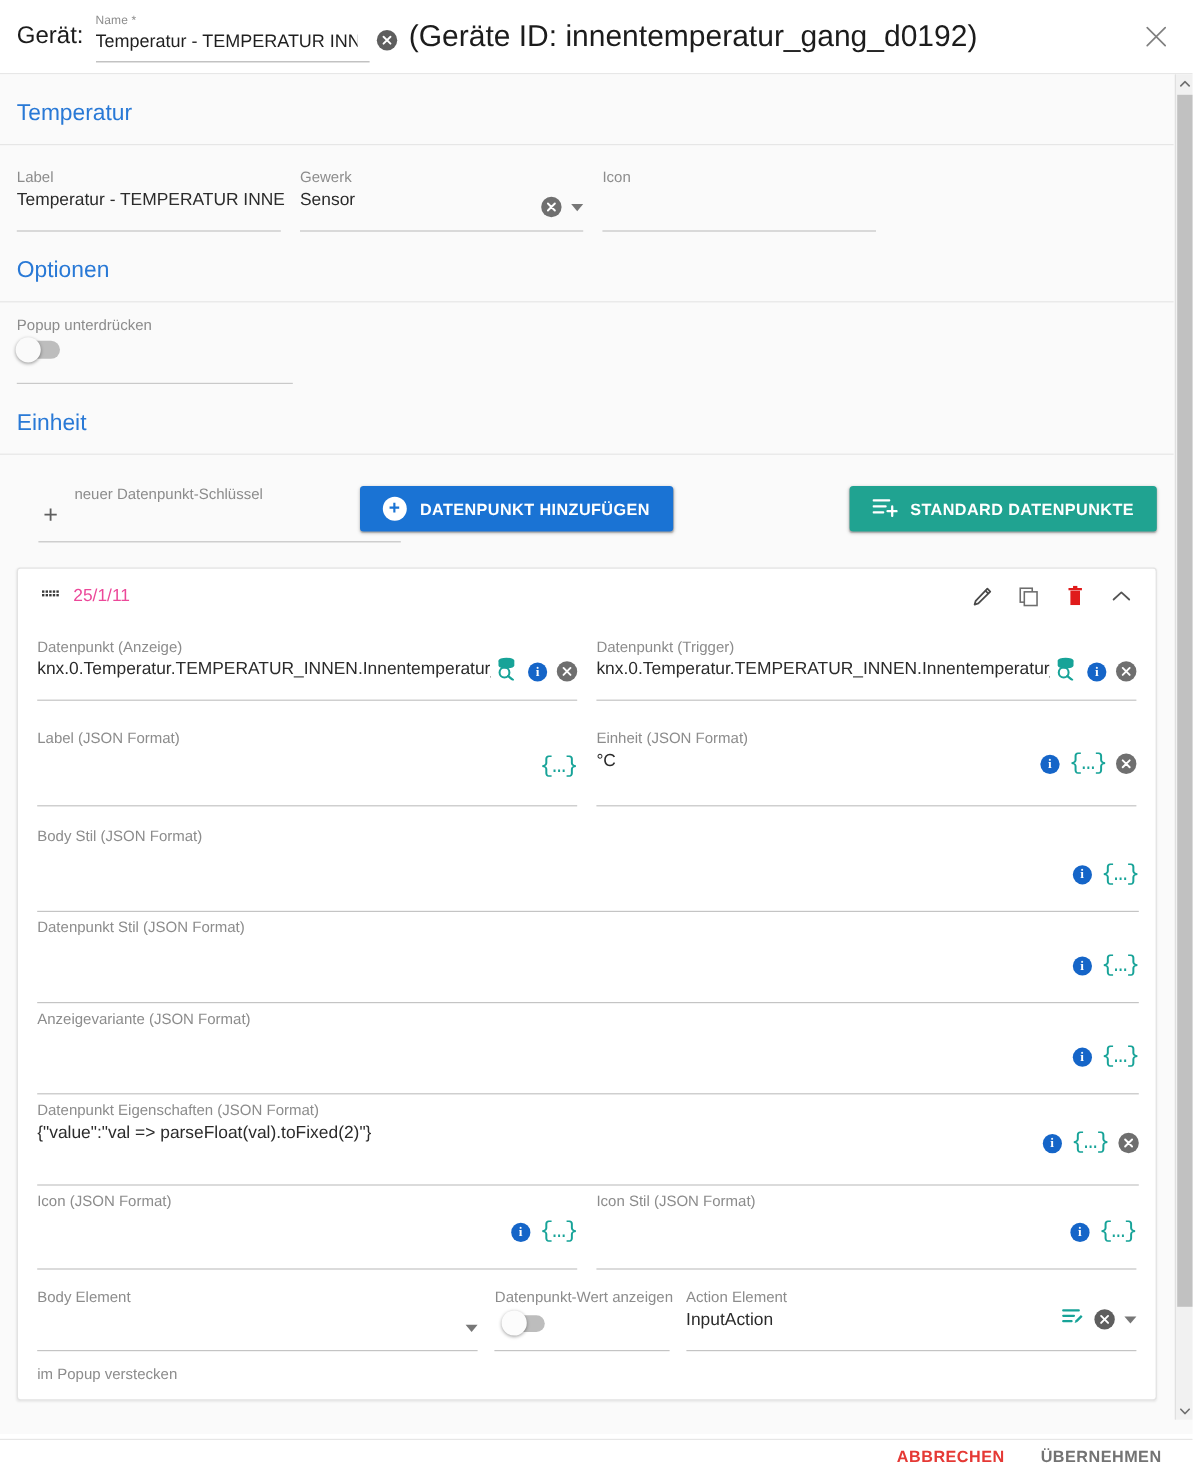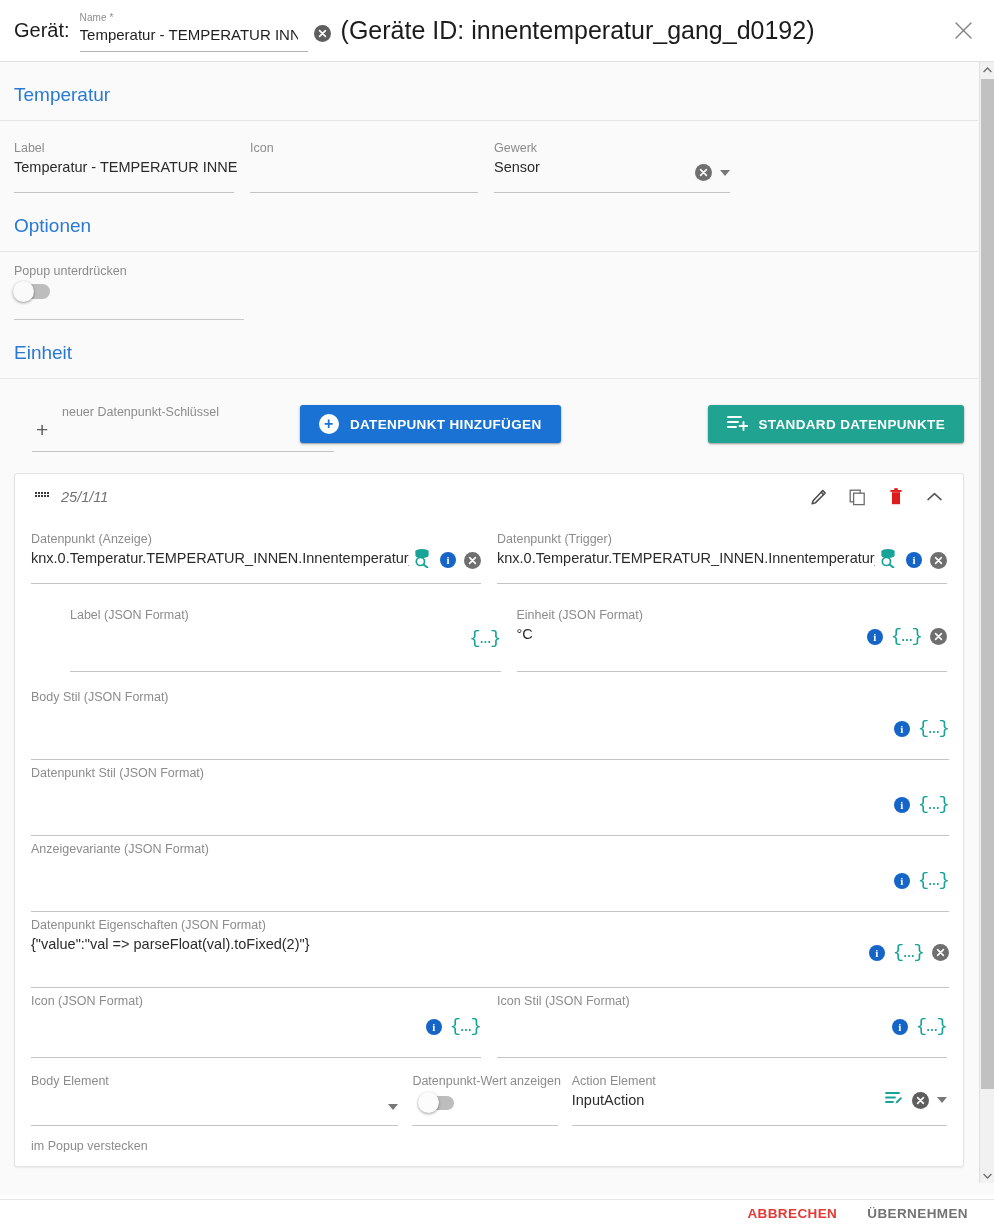--- a/index.html
+++ b/index.html
@@ -277,21 +277,21 @@
     width: 14px; height: 10px;
     display: grid;
     grid-template-columns: repeat(5, 2px);
     grid-template-rows: repeat(2, 2px);
     gap: 1px;
     margin-right: 12px;
     margin-left: 4px;
     cursor: grab;
   }
   .drag-dots i { background: #3a3a3a; display:block; width:2px; height:2px; }
-  .dp-title { font-size: 14.5px; color: #737373; font-style: italic; }
+  .dp-title { font-size: 14.5px; color: #ec4899; }
   .dp-head-actions {
     margin-left: auto;
     display: flex; align-items: center; gap: 22px;
     padding-right: 4px;
   }
   .ico-btn { cursor: pointer; display: flex; align-items: center; }
 
   .row2 { display: flex; gap: 16px; padding-top: 6px; }
   .col { width: 453px; }
   .colfull { width: 918px; }
@@ -428,37 +428,37 @@
       <div class="hr"></div>
 
       <div class="allgemein-row">
 
         <div class="field fw-label">
           <span class="lbl">Label</span>
           <span class="val">Temperatur - TEMPERATUR INNE</span>
           <span class="ul"></span>
         </div>
 
-        <div class="field fw-icon">
-          <span class="lbl">Icon</span>
-          <span class="val"></span>
-          <span class="ul"></span>
-        </div>
-
         <div class="field fw-gewerk">
           <span class="lbl">Gewerk</span>
           <span class="val">Sensor</span>
           <span class="trail">
             <span class="clear-circle">
               <svg width="11" height="11" viewBox="0 0 11 11" aria-hidden="true">
                   <path d="M2.6 2.6 L8.4 8.4 M8.4 2.6 L2.6 8.4" stroke="#ffffff" stroke-width="1.6" stroke-linecap="round"></path>
                 </svg>
             </span>
             <span class="caret-down"></span>
           </span>
+          <span class="ul"></span>
+        </div>
+
+        <div class="field fw-icon">
+          <span class="lbl">Icon</span>
+          <span class="val"></span>
           <span class="ul"></span>
         </div>
       </div>
 
       <div class="section-title">Optionen</div>
       <div class="hr"></div>
 
       <div class="optionen-row">
         <div class="toggle-wrap">
           <span class="tg-label">Popup unterdrücken</span>
@@ -580,21 +580,21 @@
                 <svg width="11" height="11" viewBox="0 0 11 11" aria-hidden="true">
                     <path d="M2.6 2.6 L8.4 8.4 M8.4 2.6 L2.6 8.4" stroke="#ffffff" stroke-width="1.6" stroke-linecap="round"></path>
                   </svg>
               </span>
             </span>
             <span class="ul"></span>
           </div>
         </div>
 
         <div class="row2" style="padding-top:18px;">
-          <div class="field col" style="height:70px;margin-left:39px;">
+          <div class="field col" style="height:70px;">
             <span class="lbl">Label (JSON Format)</span>
             <span class="val"></span>
             <span class="trail" style="bottom:24px;">
               <span class="json-glyph">{…}</span>
             </span>
             <span class="ul"></span>
           </div>
           <div class="field col" style="height:70px;">
             <span class="lbl">Einheit (JSON Format)</span>
             <span class="val">°C</span>

